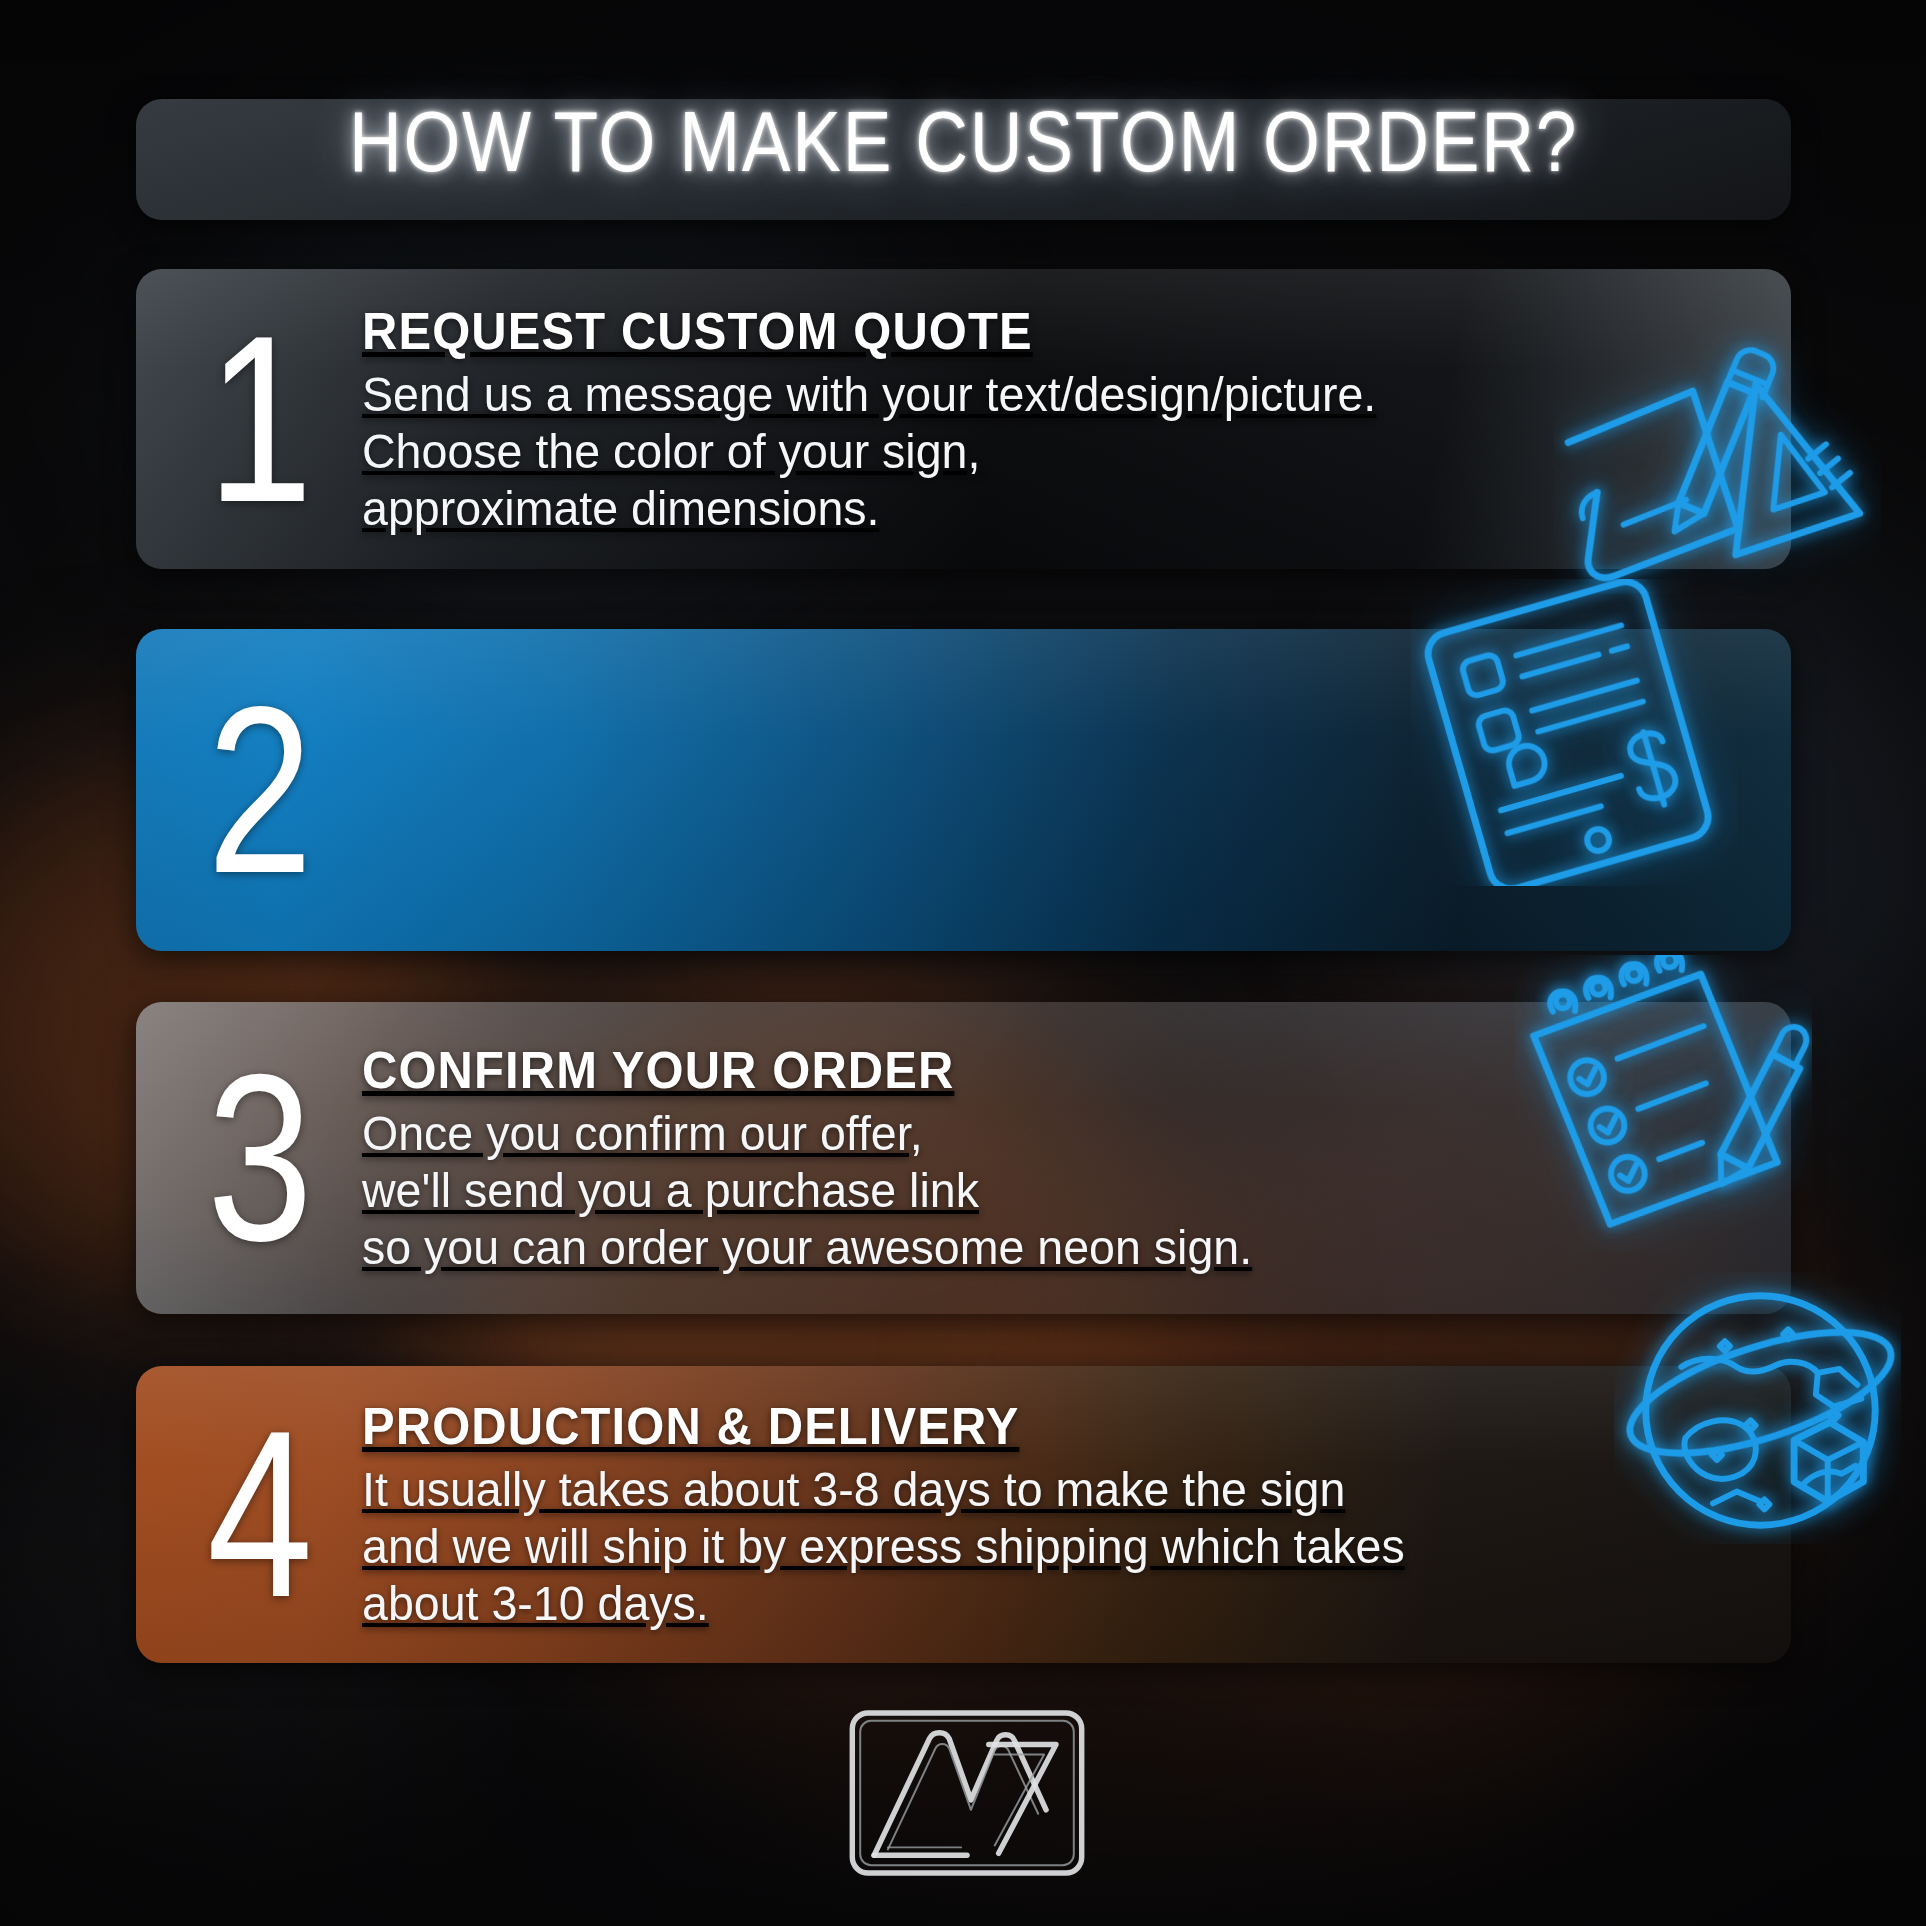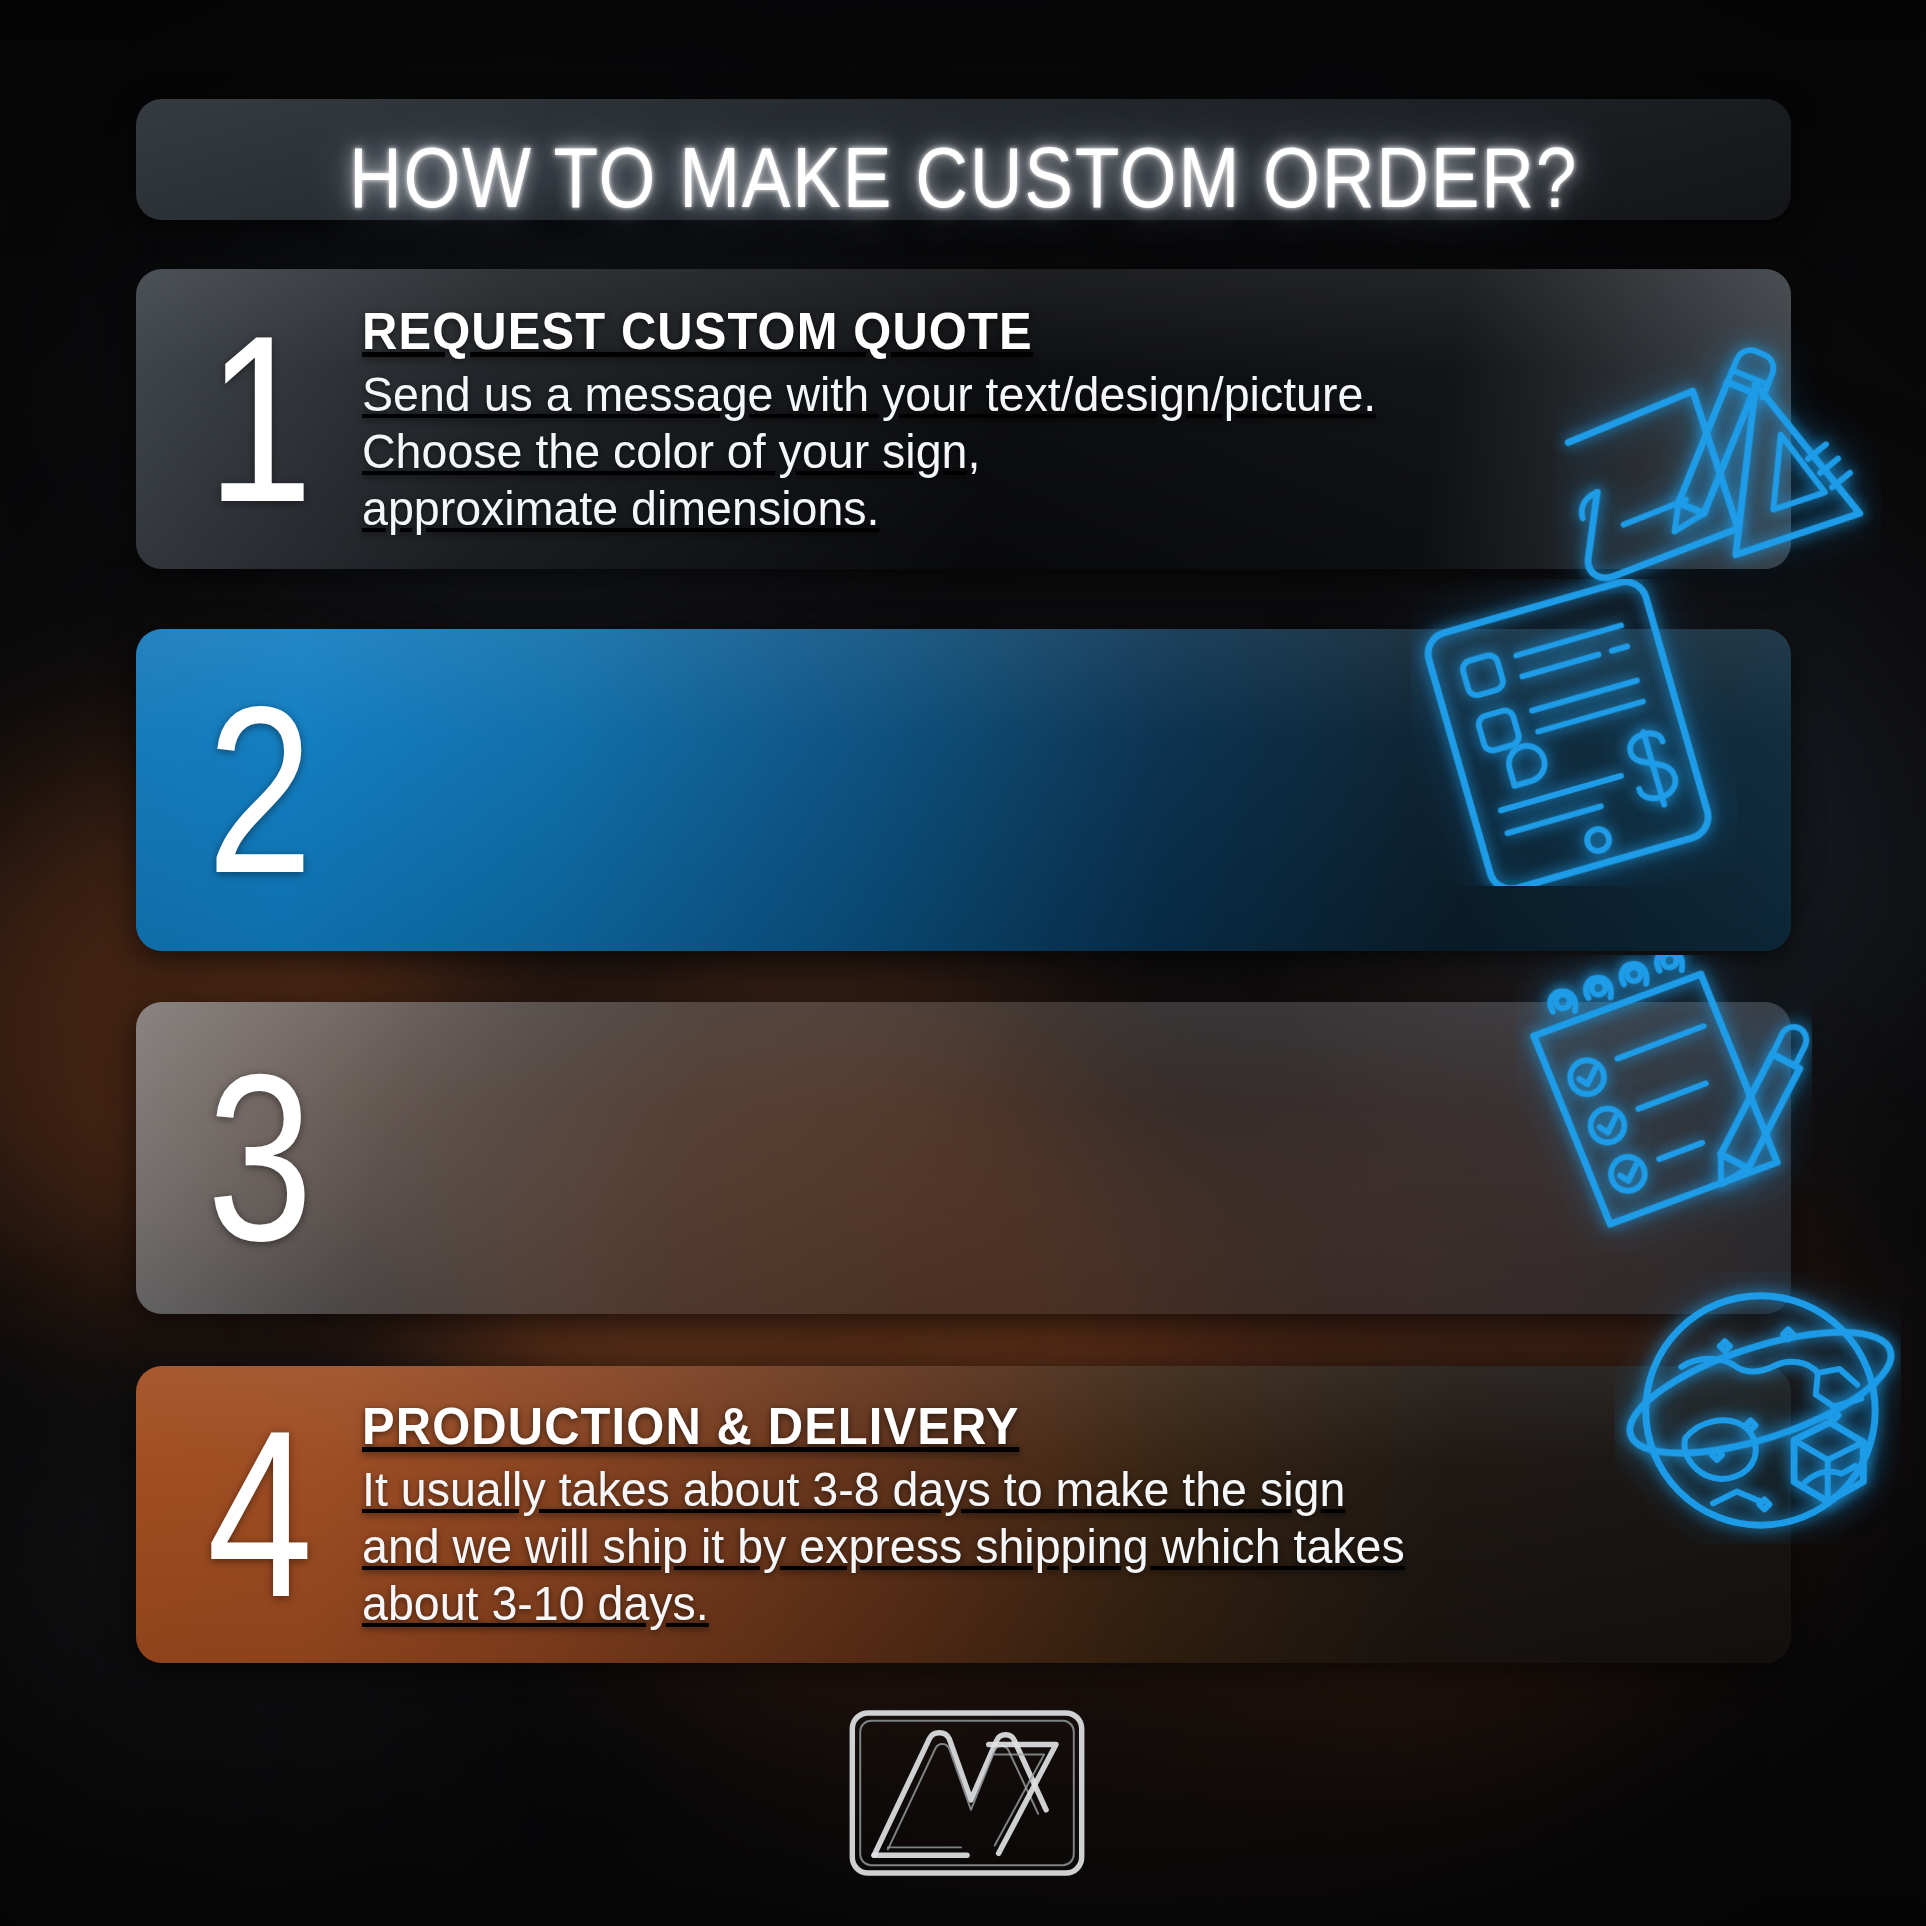--- a/index.html
+++ b/index.html
@@ -44,21 +44,21 @@
   .content { position:absolute; inset:0; }
 
   
   .title-bar {
     position:absolute;
     left:136px; top:99px;
     width:1655px; height:121px;
     border-radius:26px;
     background:linear-gradient(165deg, rgba(58,64,70,.92) 0%, rgba(40,45,50,.9) 38%, rgba(20,22,25,.92) 100%);
     box-shadow:0 6px 26px rgba(0,0,0,.65);
-    display:flex; align-items:flex-end; justify-content:center;
+    display:flex; align-items:flex-start; justify-content:center;
   }
   .title-text {
     font-family:"Liberation Sans Narrow","Liberation Sans", sans-serif;
     font-size:85px;
     font-weight:400;
     letter-spacing:2px;
     color:#ffffff;
     transform:scaleX(.86);
     text-shadow:
       0 0 6px rgba(255,255,255,.95),
@@ -267,20 +267,28 @@
       <div class="card-inner">
         <div class="numeral">2</div>
       </div>
     </div>
 
     <div class="card" id="card-3">
       <div class="card-bg"></div>
       <div class="card-sheen"></div>
       <div class="card-inner">
         <div class="numeral">3</div>
+        <div class="textblock">
+          <div class="step-title">CONFIRM YOUR ORDER</div>
+          <div class="step-body">
+            <span class="line">Once you confirm our offer,</span>
+            <span class="line">we'll send you a purchase link</span>
+            <span class="line">so you can order your awesome neon sign.</span>
+          </div>
+        </div>
       </div>
     </div>
 
     <div class="card" id="card-4">
       <div class="card-bg"></div>
       <div class="card-sheen"></div>
       <div class="card-inner">
         <div class="numeral">4</div>
         <div class="textblock">
           <div class="step-title">PRODUCTION &amp; DELIVERY</div>

